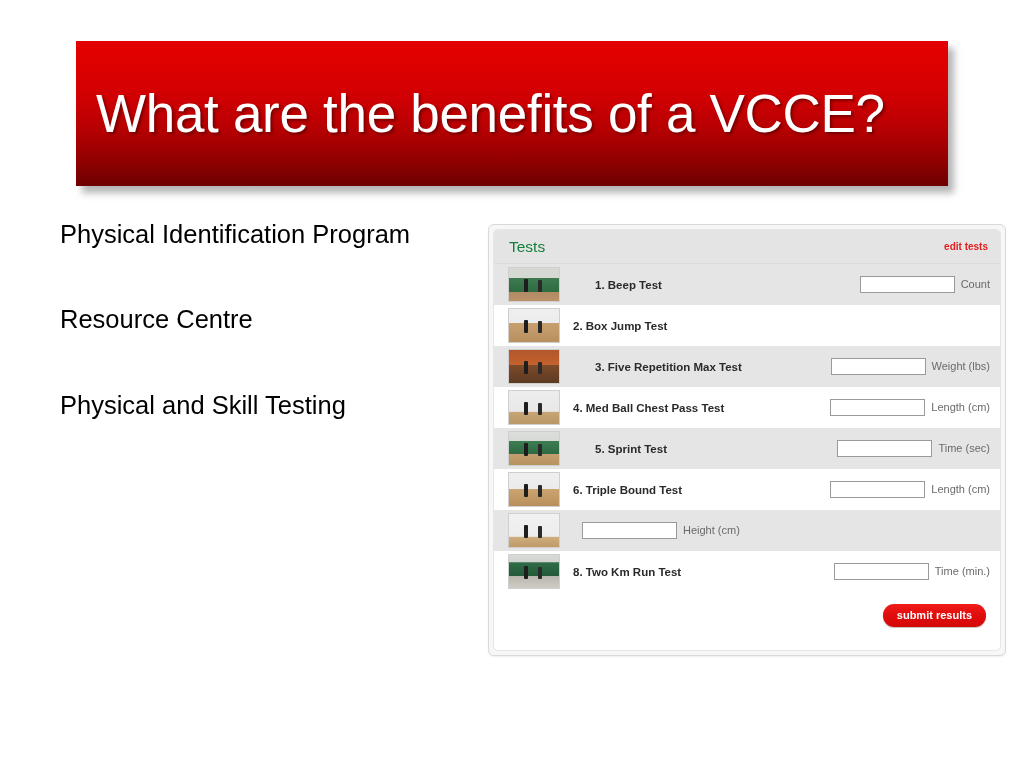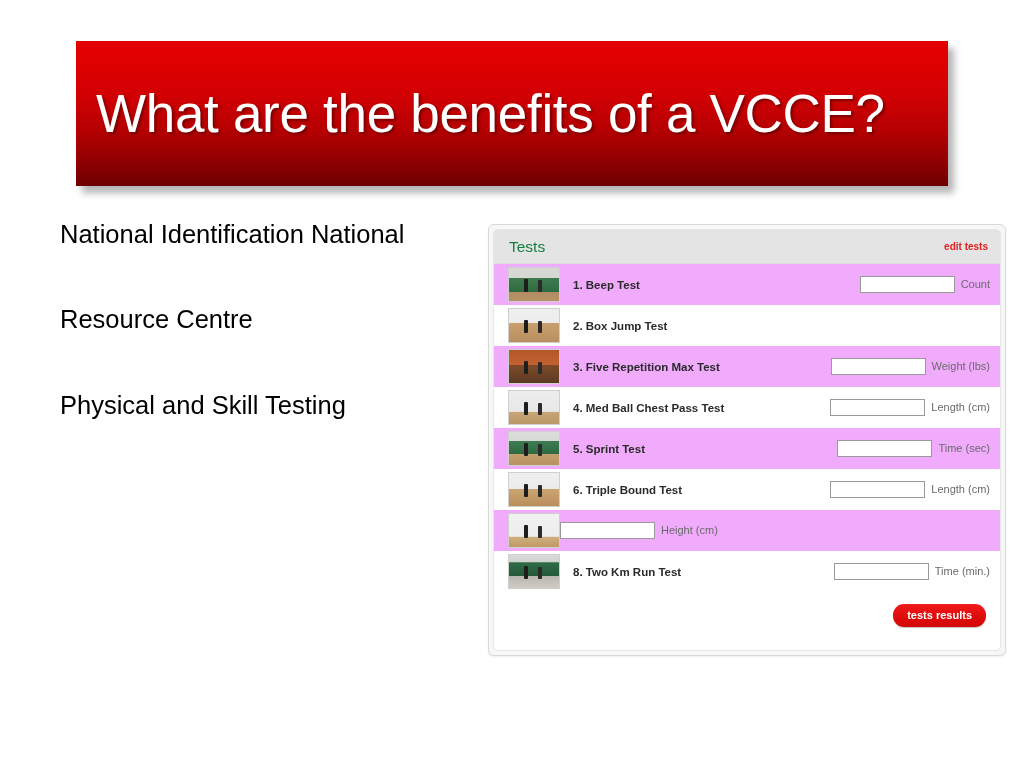--- a/index.html
+++ b/index.html
@@ -111,21 +111,21 @@
   }
 
   .test-row {
     display: flex;
     align-items: center;
     padding: 3px 10px 3px 14px;
     box-sizing: border-box;
     min-height: 36px;
     background: #ffffff;
   }
-  .test-row.striped { background: #f0abfc; }
+  .test-row.striped { background: #e5e5e5; gap: 22px; }
 
   .thumb {
     width: 52px;
     height: 35px;
     flex: 0 0 52px;
     border: 1px solid #cfcfcf;
     box-sizing: border-box;
     position: relative;
     overflow: hidden;
   }
@@ -203,21 +203,21 @@
   }
 </style>
 </head>
 <body>
 
 <div id="title-banner">
   <div id="title-text">What are the benefits of a VCCE?</div>
 </div>
 
 <div id="bullets">
-    <div class="bullet-line">National Identification National</div>
+    <div class="bullet-line">Physical Identification Program</div>
     <div class="bullet-line">Resource Centre</div>
     <div class="bullet-line">Physical and Skill Testing</div>
   </div>
 
 <div id="tests-panel">
   <div id="tests-card">
 
     <div id="tests-header">
       <span id="tests-header-title">Tests</span>
       <span id="edit-tests-link">edit tests</span>
@@ -317,17 +317,17 @@
           <div class="test-fields">
             <div class="field-line">
               <input type="text" class="field-input" value="" style="">
               <span class="field-unit">Time (min.)</span>
             </div>
           </div>
         </div>
       </div>
 
     <div id="submit-row">
-      <button id="submit-results-button">tests results</button>
+      <button id="submit-results-button">submit results</button>
     </div>
 
   </div>
 </div>
 
 </body></html>

